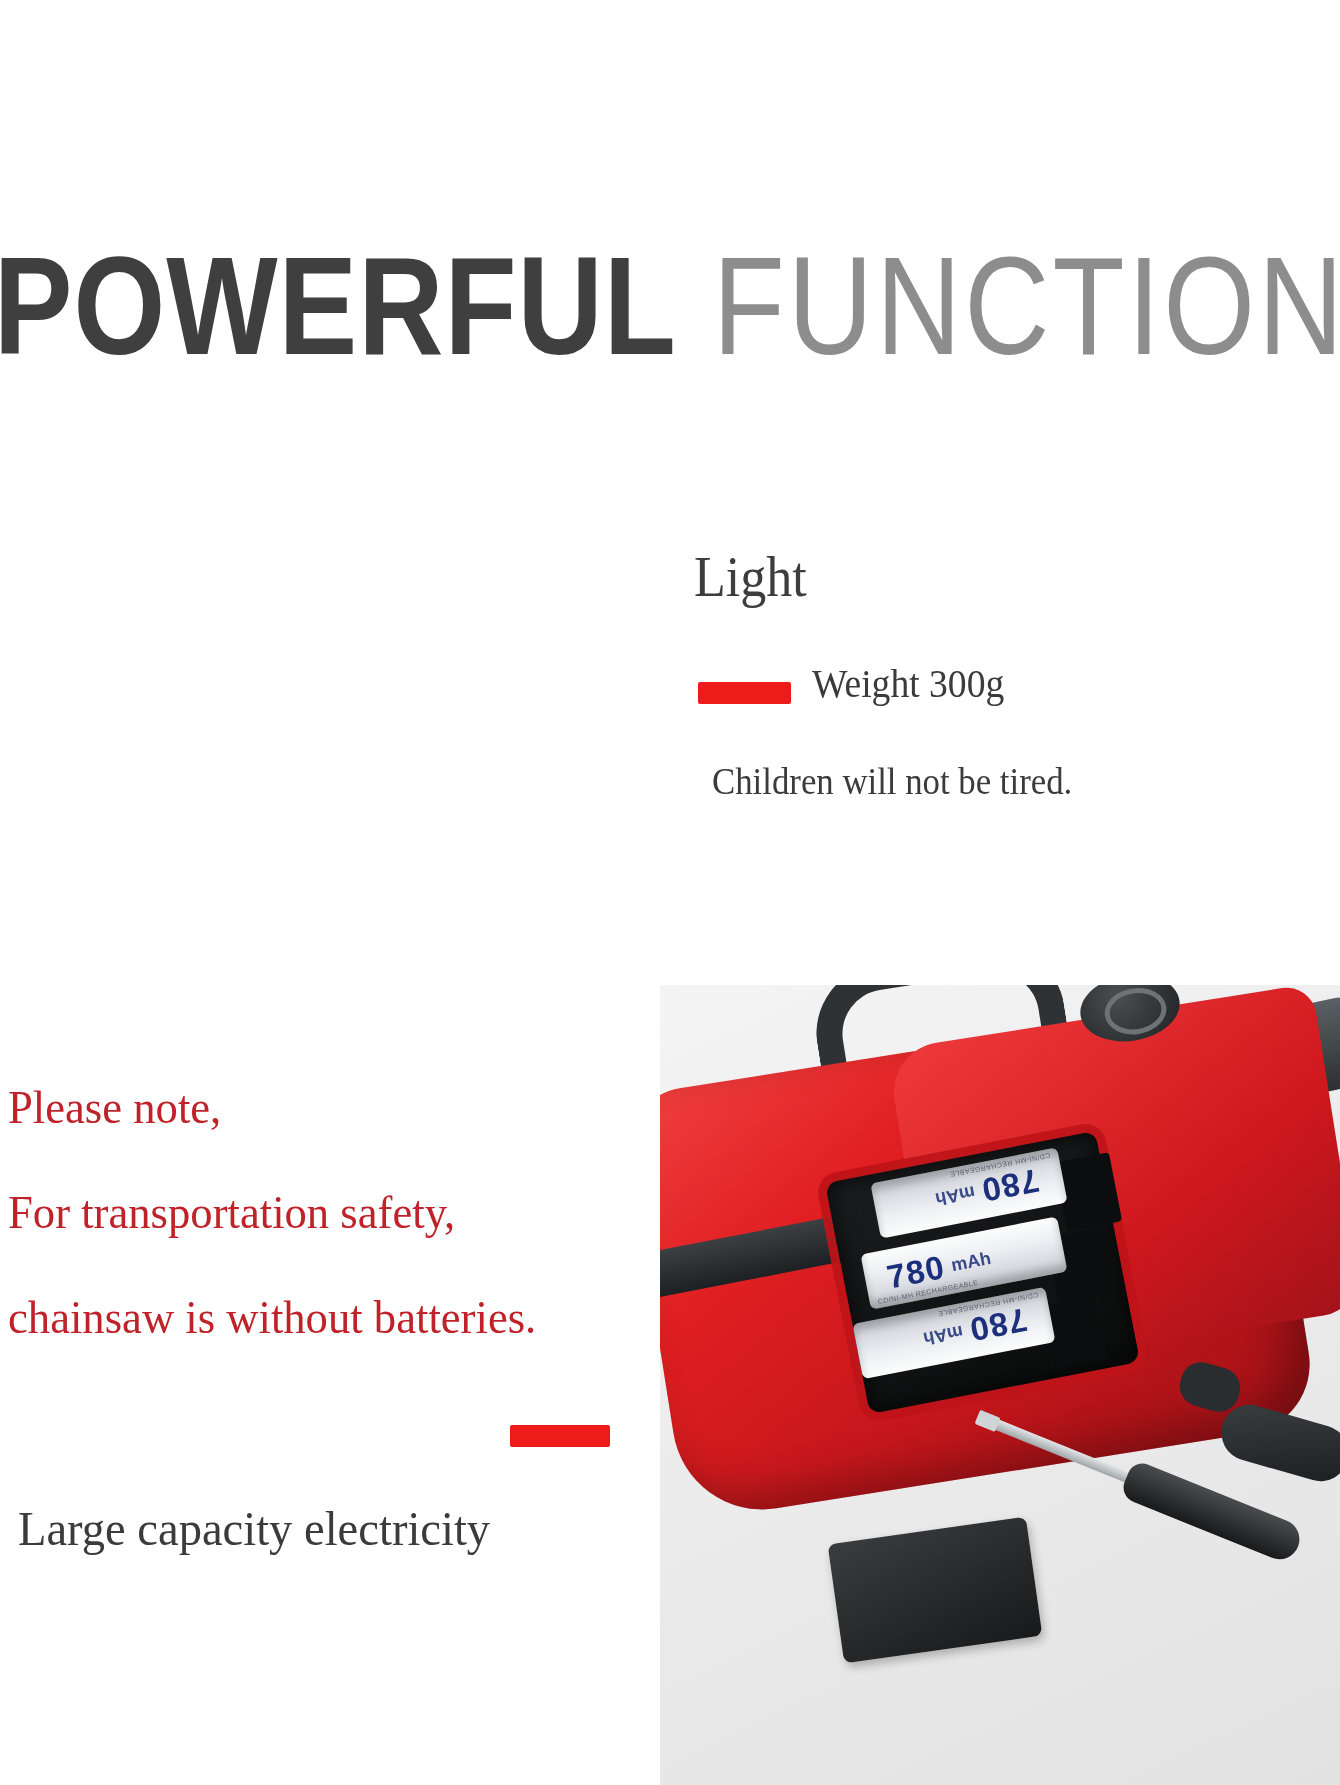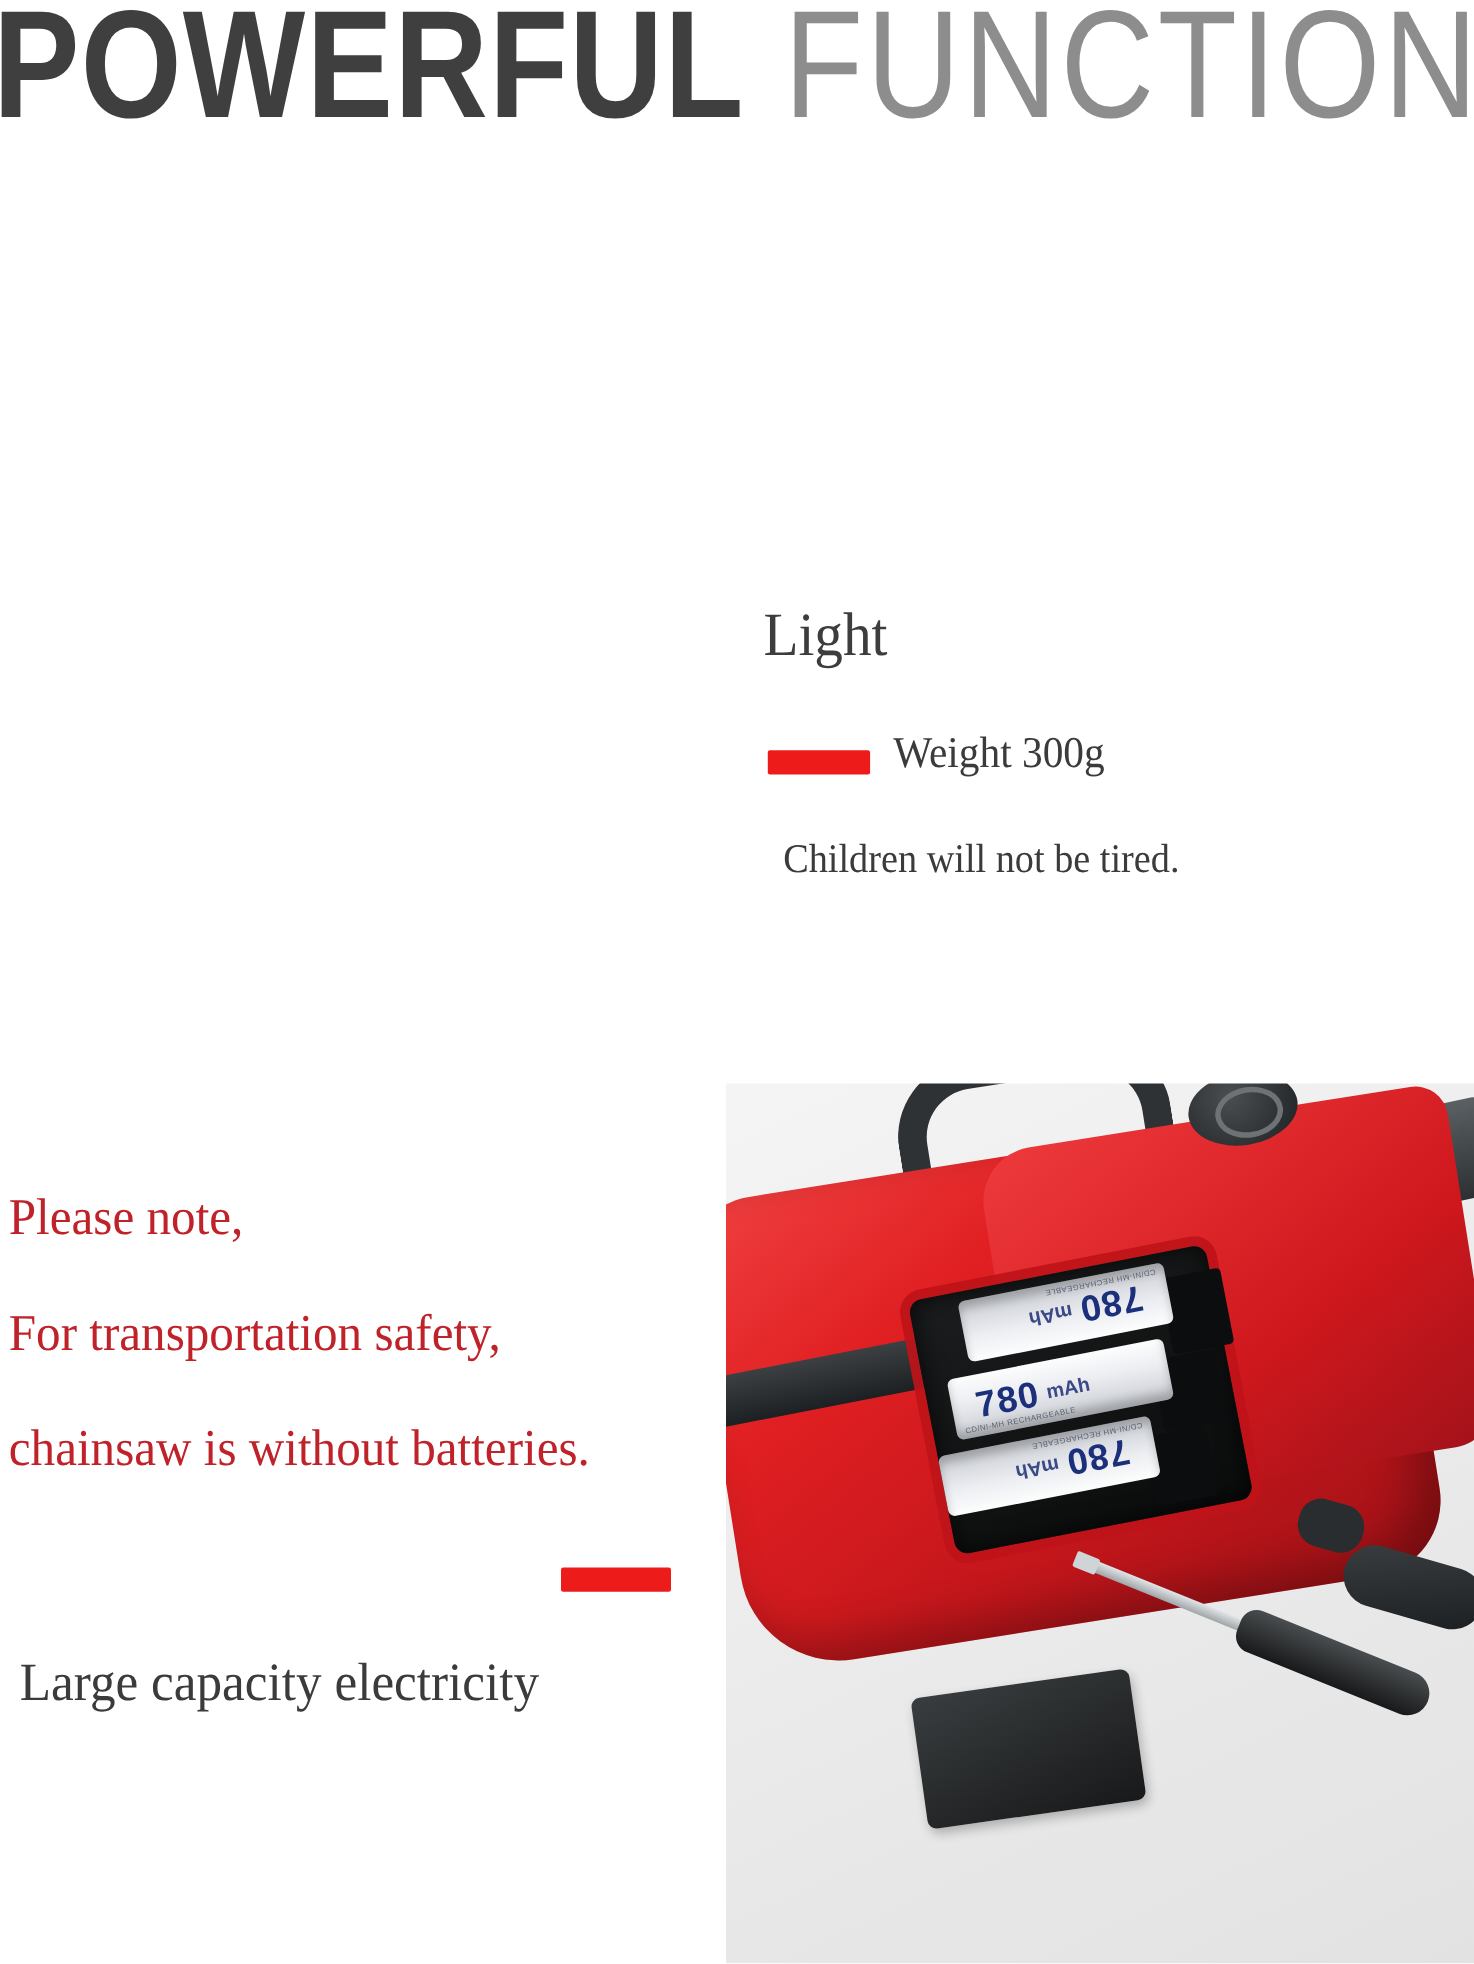--- a/index.html
+++ b/index.html
@@ -2,21 +2,21 @@
 <html><head>
 <meta charset="utf-8">
 <style>
   * { margin:0; padding:0; box-sizing:border-box; }
   html,body { width:1340px; height:1785px; background:#ffffff; }
   body { font-family:"Liberation Serif", serif; overflow:hidden; position:relative; }
 
   
   .title-bar{
     position:absolute; left:0; top:0; width:1340px; height:365px;
-    display:flex; align-items:flex-start; justify-content:center;
+    display:flex; align-items:flex-end; justify-content:center;
     background:#ffffff;
   }
   .title-text{
     font-family:"Liberation Sans", sans-serif;
     font-size:118px; line-height:1; letter-spacing:2px;
     white-space:nowrap; transform:scaleY(1.18); transform-origin:center;
   }
   .title-strong{ color:#3f3f3f; font-weight:700; letter-spacing:1px; }
   .title-light { color:#8d8d8d; font-weight:300; letter-spacing:3px; }
 

